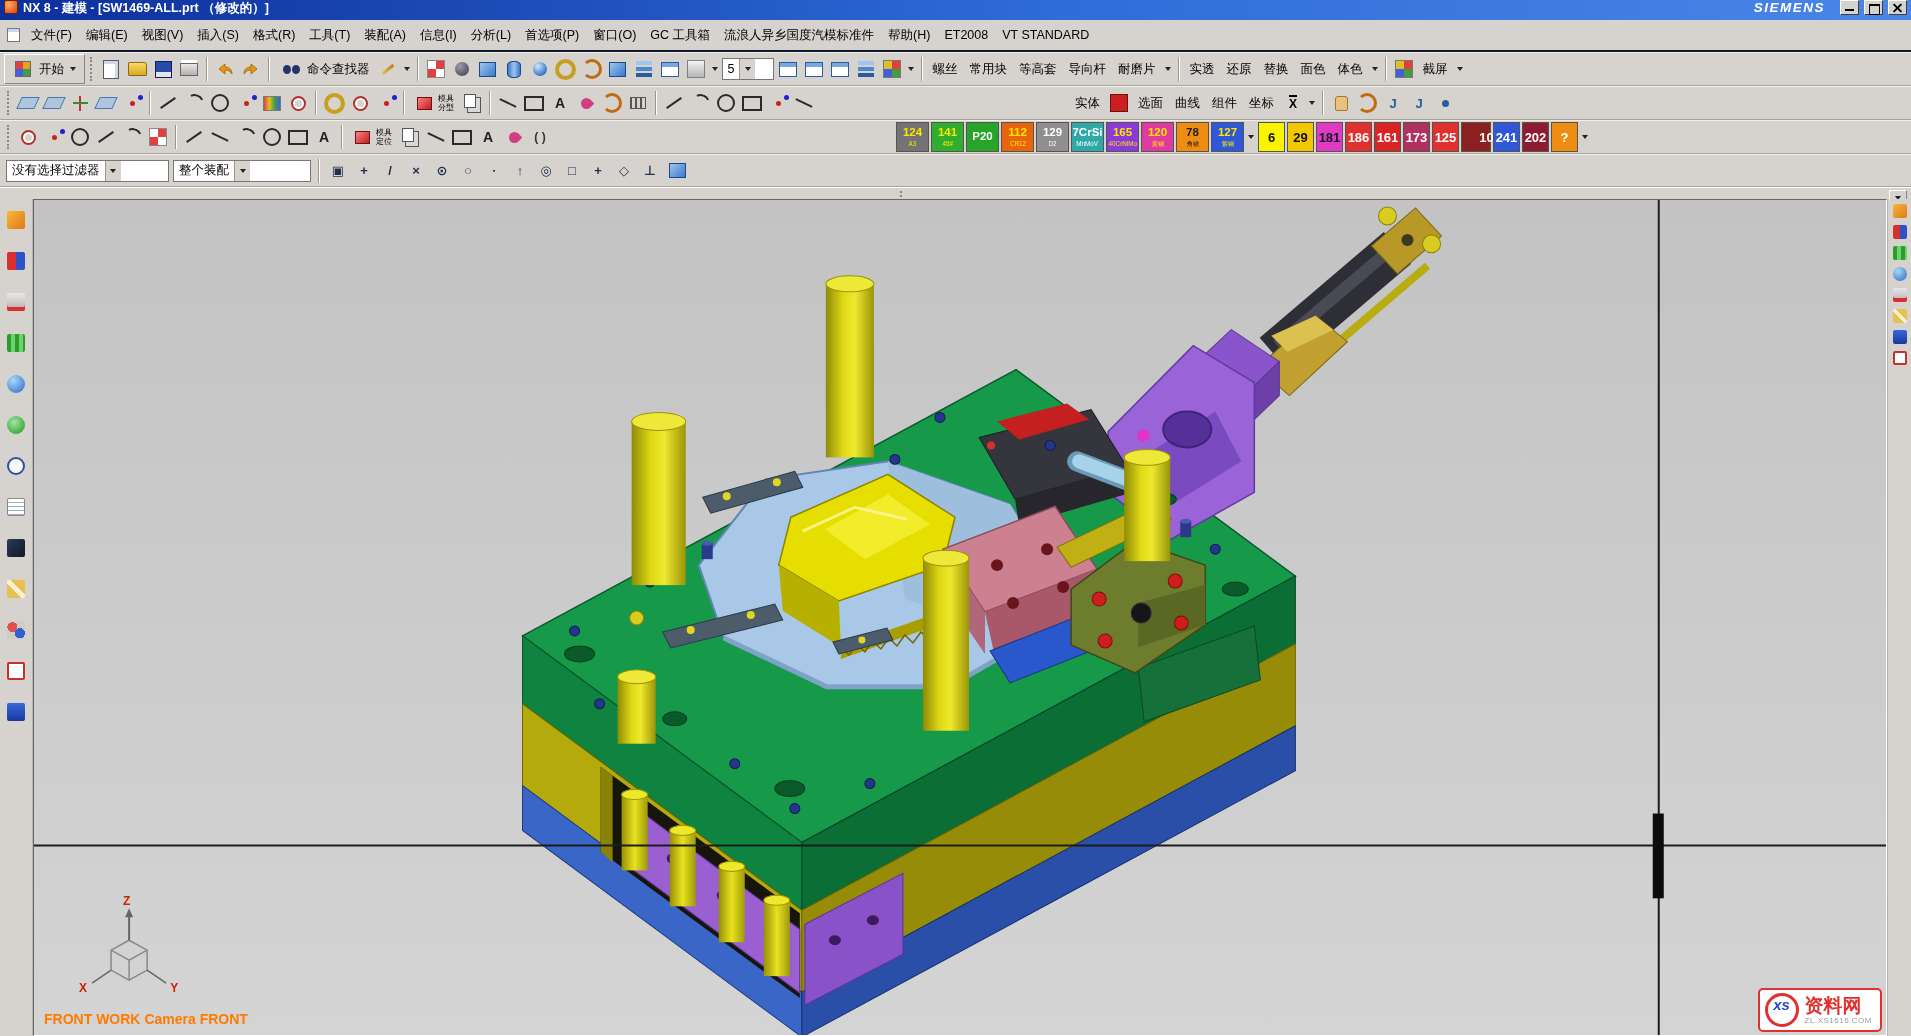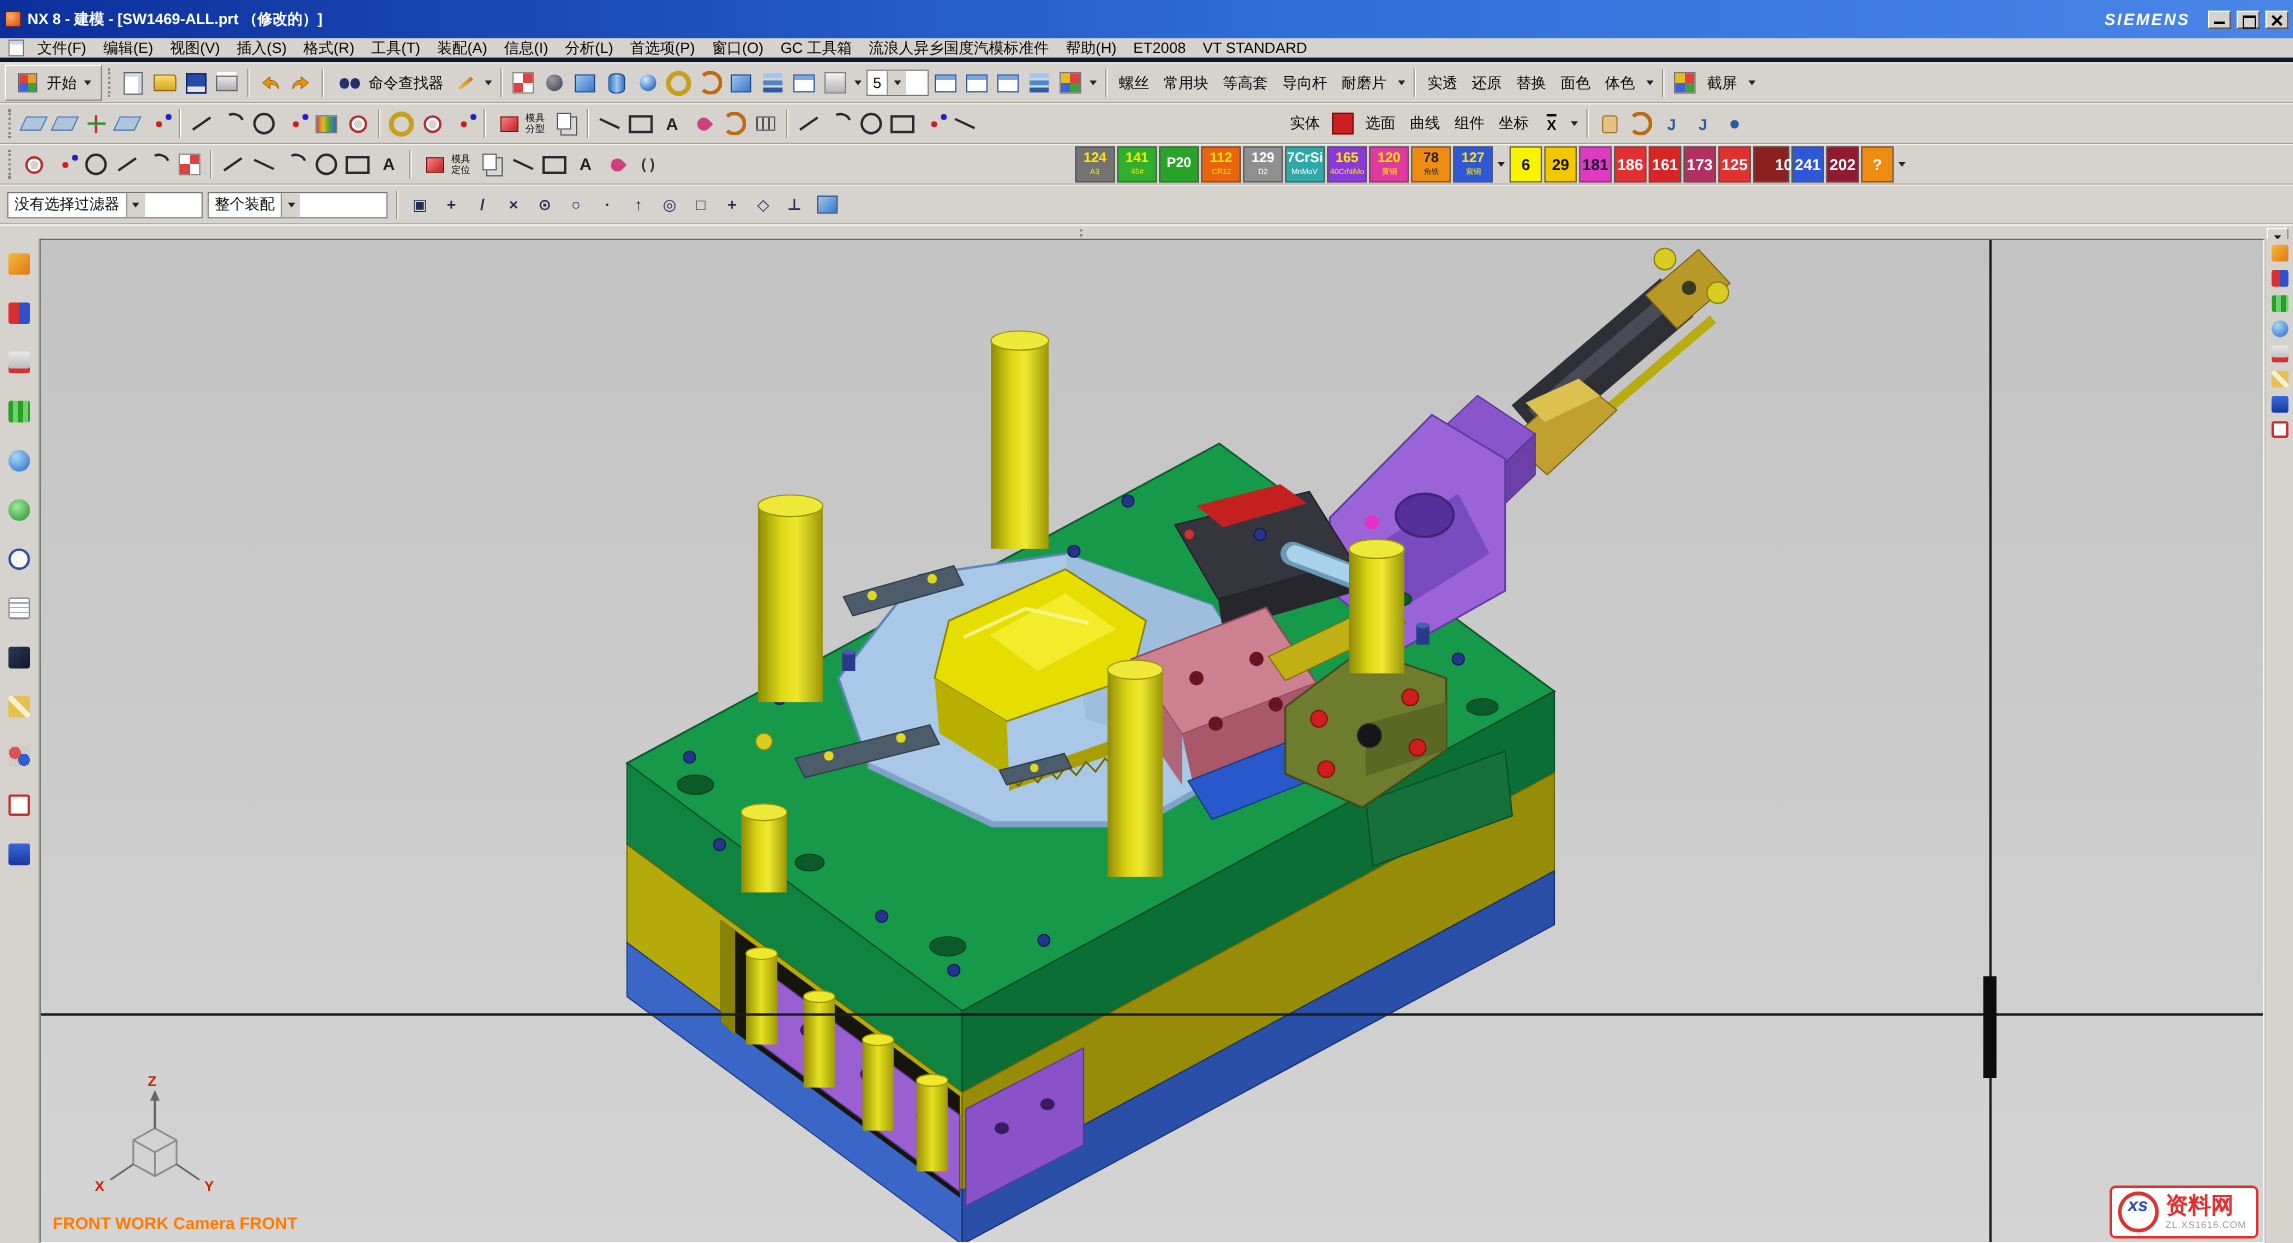--- a/index.html
+++ b/index.html
@@ -1,33 +1,33 @@
 <!DOCTYPE html>
 <html><head>
 <meta charset="utf-8">
 <style>
 *{box-sizing:border-box;margin:0;padding:0}
 html,body{background:#9a9a9a}
 body{font-family:"Liberation Sans","DejaVu Sans",sans-serif}
 .app{width:1911px;height:1036px;position:relative;overflow:hidden;background:#d6d3ce;font-size:12.5px;color:#000}
 
 
-.titlebar{height:32px;display:flex;align-items:center;padding:0 4px;gap:5px;
+.titlebar{height:20px;display:flex;padding:0 4px;gap:5px;
   background:linear-gradient(90deg,#0c2f9c,#2e6cd8 55%,#4a86e8);color:#fff}
 .appicon{width:14px;height:14px;border-radius:2px;background:radial-gradient(circle at 30% 30%,#ffb060,#d84010);border:1px solid #702000;flex:none}
 .title-text{font-weight:bold;font-size:12.5px;white-space:nowrap}
 .brand{font-weight:bold;font-style:italic;letter-spacing:1.5px;font-size:13.5px;margin-left:auto;margin-right:10px}
 .winbtn{width:19px;height:15px;background:#d6d3ce;border:1px solid;border-color:#fff #404040 #404040 #fff;position:relative;flex:none}
 .wb-min::before{content:"";position:absolute;left:4px;bottom:3px;width:9px;height:2px;background:#000}
 .wb-max::before{content:"";position:absolute;left:4px;top:3px;width:9px;height:8px;border:1px solid #000;border-top-width:2px}
 .wb-close::before,.wb-close::after{content:"";position:absolute;left:3px;top:6px;width:11px;height:2px;background:#000}
 .wb-close::before{transform:rotate(45deg)}.wb-close::after{transform:rotate(-45deg)}
 
 
-.menubar{height:20px;display:flex;align-items:center;padding-left:3px;border-bottom:4px solid #0f172a;background:#d6d3ce}
+.menubar{height:32px;display:flex;align-items:center;padding-left:3px;border-bottom:2px solid #0f172a;background:#d6d3ce}
 .mi{padding:2px 7px;white-space:nowrap}
 .mdoc{width:13px;height:14px;background:#fff;border:1px solid #777;box-shadow:inset 0 3px 0 #c8d8f0;margin:0 4px;flex:none}
 
 
 .tbrow{height:34px;display:flex;align-items:center;padding:0 4px;gap:2px;background:#d6d3ce;border-top:1px solid #f2efe9;border-bottom:1px solid #a8a49a}
 .grip{width:4px;height:24px;border-left:2px dotted #8a867a;margin:0 3px;flex:none}
 .vsep{width:2px;height:24px;border-left:1px solid #9a9689;border-right:1px solid #fff;margin:0 3px;flex:none}
 .sp250{width:250px;flex:none}.sp340{width:340px;flex:none}
 .dd{width:0;height:0;border-left:3.5px solid transparent;border-right:3.5px solid transparent;border-top:4px solid #222;margin:0 2px;flex:none}
 .tbtn{padding:3px 5px;white-space:nowrap;flex:none}
@@ -377,21 +377,21 @@
     <span class="dd"></span>
   </div>
 
   <div class="selbar">
     <div class="combo" style="width:163px">
       <span class="combo-val">没有选择过滤器</span>
       <span class="combo-btn">
           <span class="dd"></span>
         </span>
     </div>
-    <div class="combo" style="width:150px">
+    <div class="combo" style="width:138px">
       <span class="combo-val">整个装配</span>
       <span class="combo-btn">
           <span class="dd"></span>
         </span>
     </div>
     <span class="vsep"></span>
     <span class="g g-fsq"></span>
     <span class="g g-plus"></span>
     <span class="g g-slash"></span>
     <span class="g g-x"></span>

